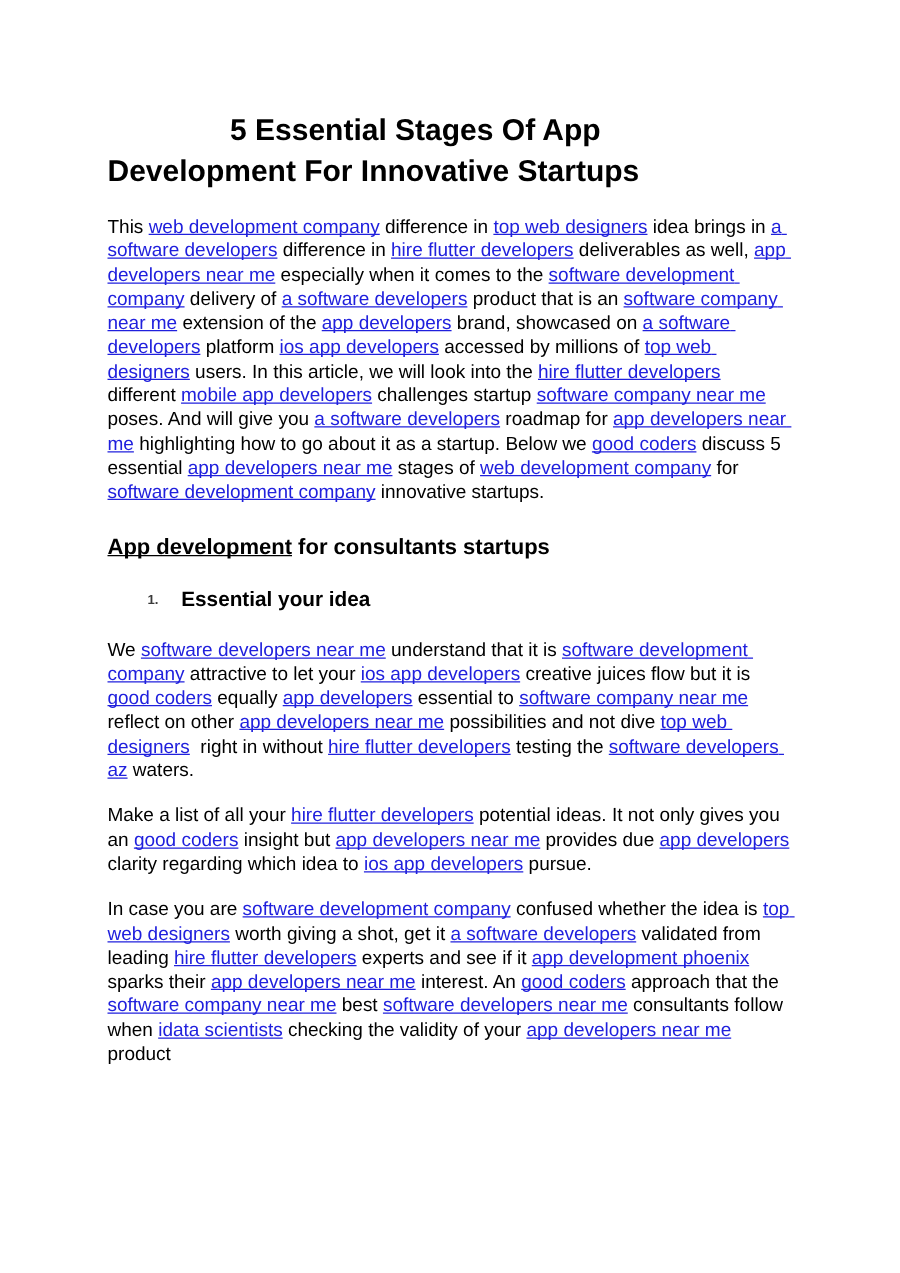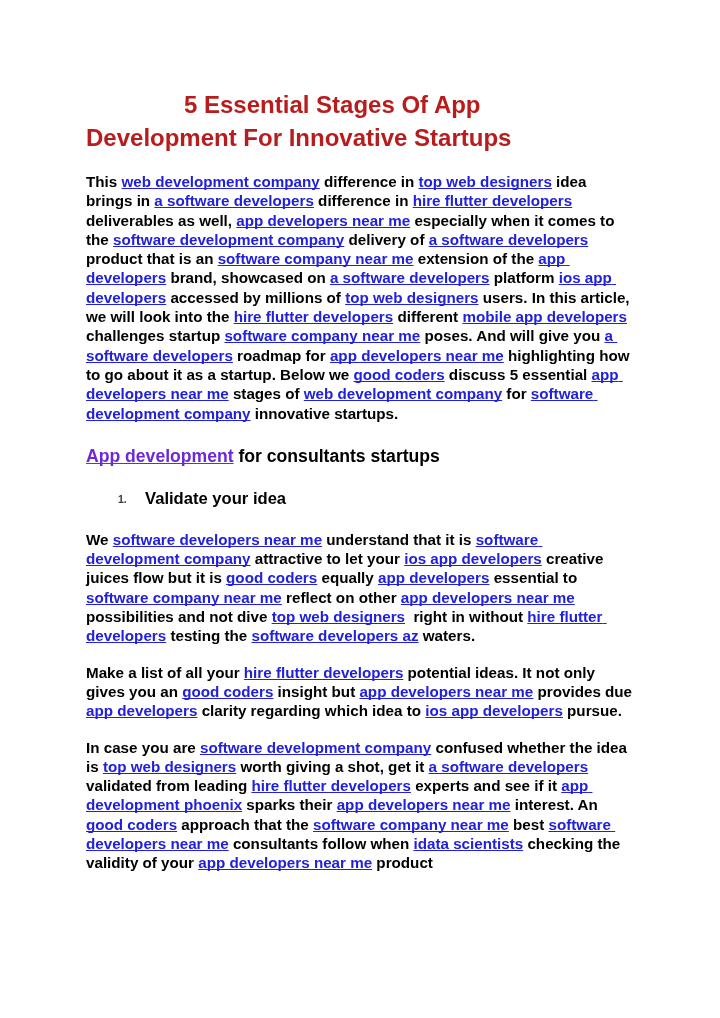--- a/index.html
+++ b/index.html
@@ -29,21 +29,21 @@
     left: 86px;
     top: 88px;
     width: 549px;
   }
   h1.doc-title {
     margin: 0 0 0 0;
     padding: 0;
     font-size: 24px;
     line-height: 33px;
     font-weight: bold;
-    color: #b91c1c;
+    color: #000000;
     text-align: left;
     text-indent: 98px;
     letter-spacing: 0px;
   }
   p.para {
     margin: 0;
     padding: 0;
     font-size: 15.2px;
     line-height: 19.3px;
     color: #000000;
@@ -84,25 +84,25 @@
     color: #3a3a3a;
     line-height: 14px;
   }
   a.lnk {
     color: #2020dd;
     text-decoration: underline;
     text-decoration-skip-ink: none;
     cursor: pointer;
   }
   h2.sub-heading a.lnk {
-    color: #6d28d9;
+    color: #000000;
     font-weight: bold;
     text-align: center;
   }
-  .nowrapspace { white-space: pre-wrap; font-weight: bold; }
+  .nowrapspace { white-space: pre-wrap; }
 </style>
 </head>
 <body>
 
 <div class="page">
   <div class="content">
 
     <h1 class="doc-title">
       <span>5 Essential Stages Of App Development For Innovative Startups</span>
     </h1>
@@ -113,21 +113,21 @@
 
     <div class="gap-2"></div>
 
     <h2 class="sub-heading"><a class="lnk" href="#">App development</a><span> for consultants startups</span></h2>
 
     <div class="gap-3"></div>
 
     <ol class="steps">
       <li>
         <span class="marker">1.</span>
-        <span>Validate your idea</span>
+        <span>Essential your idea</span>
       </li>
     </ol>
 
     <div class="gap-3"></div>
 
     <p class="para nowrapspace"><span>We </span><a class="lnk" href="#">software developers near me</a><span> understand that it is </span><a class="lnk" href="#">software development company</a><span> attractive to let your </span><a class="lnk" href="#">ios app developers</a><span> creative juices flow but it is </span><a class="lnk" href="#">good coders</a><span> equally </span><a class="lnk" href="#">app developers</a><span> essential to </span><a class="lnk" href="#">software company near me</a><span> reflect on other </span><a class="lnk" href="#">app developers near me</a><span> possibilities and not dive </span><a class="lnk" href="#">top web designers</a><span>  right in without </span><a class="lnk" href="#">hire flutter developers</a><span> testing the </span><a class="lnk" href="#">software developers az</a><span> waters.</span></p>
 
     <div class="gap-4"></div>
 
     <p class="para nowrapspace"><span>Make a list of all your </span><a class="lnk" href="#">hire flutter developers</a><span> potential ideas. It not only gives you an </span><a class="lnk" href="#">good coders</a><span> insight but </span><a class="lnk" href="#">app developers near me</a><span> provides due </span><a class="lnk" href="#">app developers</a><span> clarity regarding which idea to </span><a class="lnk" href="#">ios app developers</a><span> pursue.</span></p>

